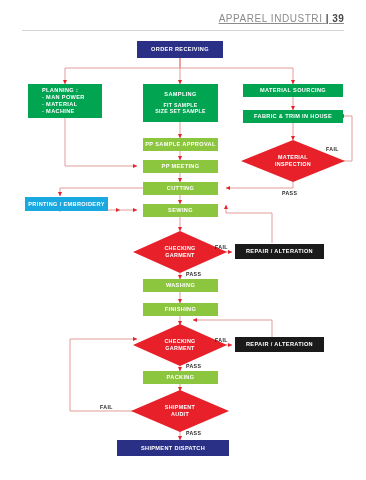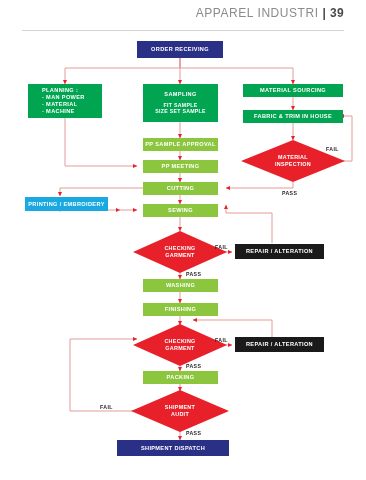--- a/index.html
+++ b/index.html
@@ -16,25 +16,26 @@
     overflow:hidden;
   }
 
   
   .page-header{
     position:absolute;
     left:0;top:0;width:366px;height:34px;
   }
   .header-text{
     position:absolute;
-    right:22px;top:6px;
-    font-size:12px;
+    right:22px;top:13px;
+    font-size:10px;
     letter-spacing:.55px;
     color:#8b8b8b;
     white-space:nowrap;
+    text-decoration:underline;
   }
   .header-text .pg{
     color:#4a4a4a;
     font-weight:bold;
     letter-spacing:.3px;
   }
   .header-rule{
     position:absolute;
     left:22px;right:22px;top:30px;
     height:1px;background:#d4d4d4;

